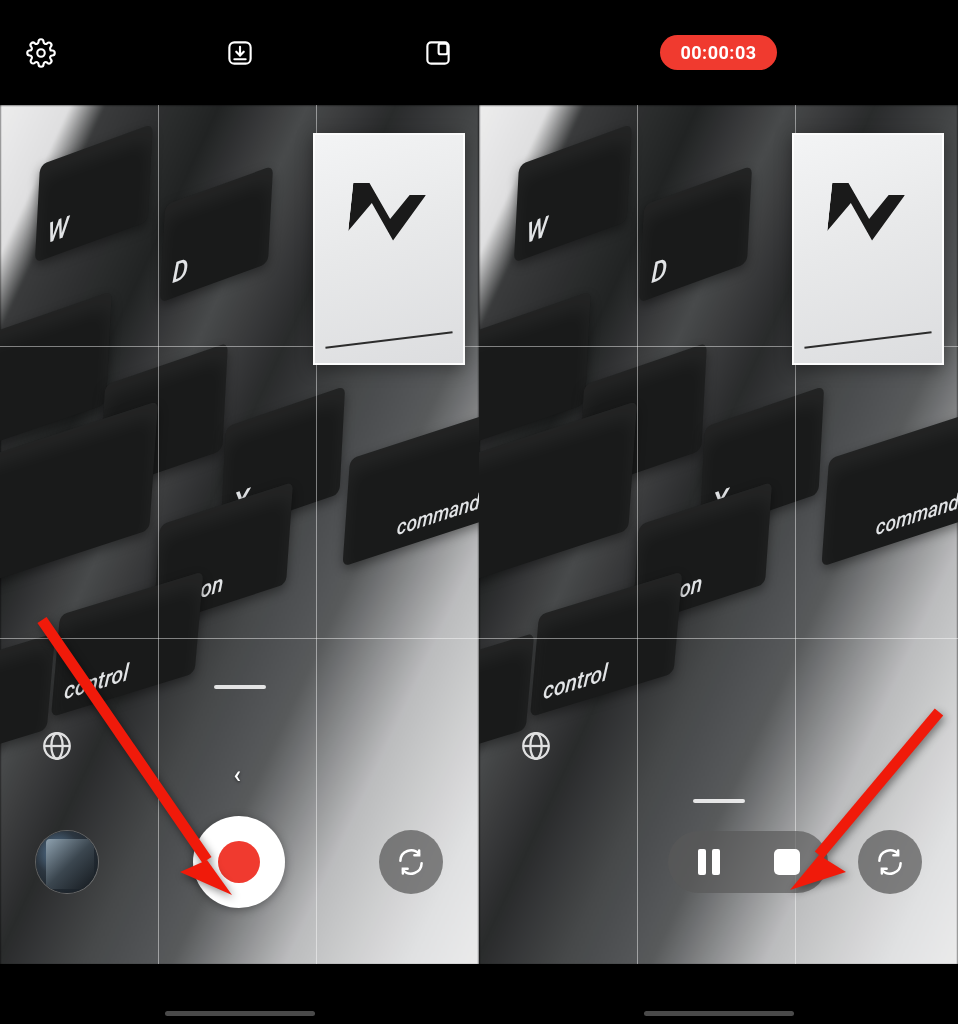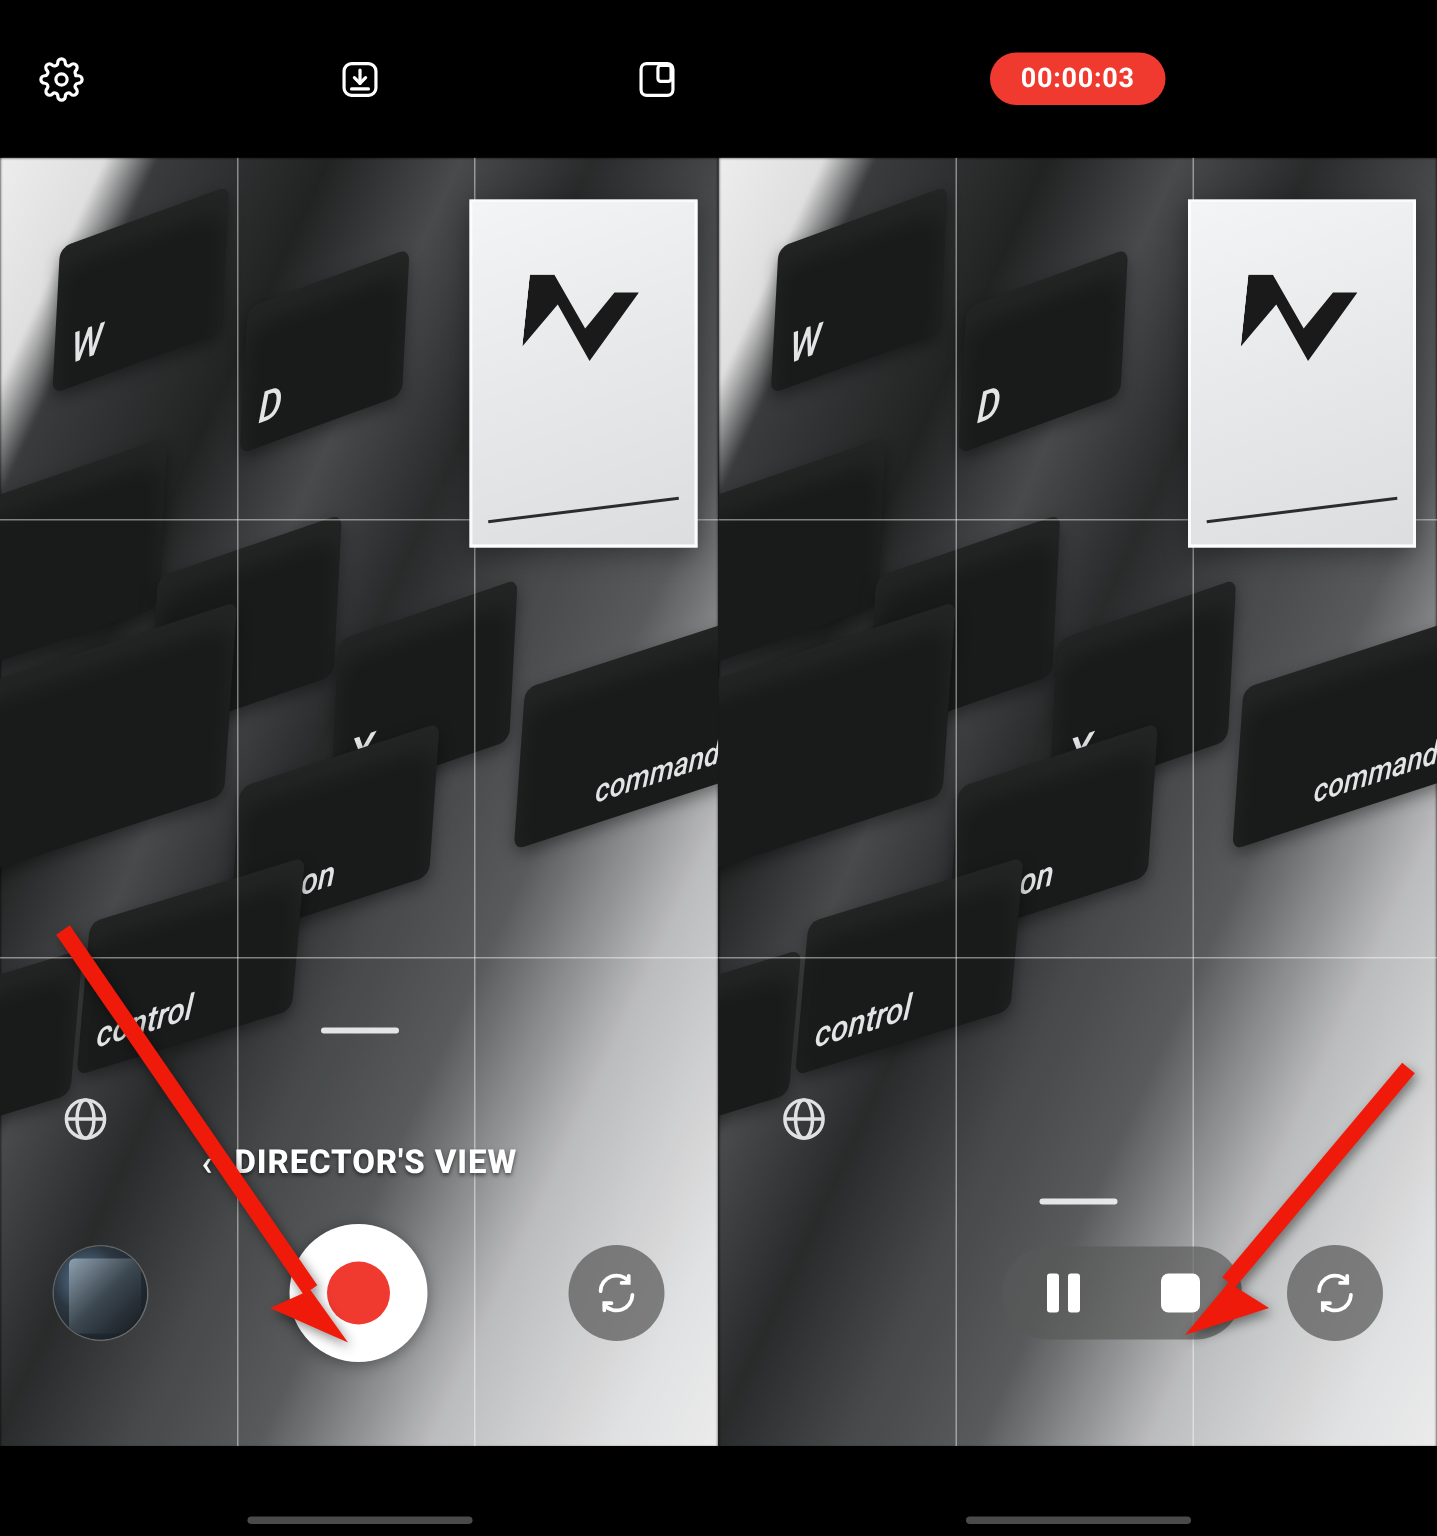--- a/index.html
+++ b/index.html
@@ -200,21 +200,20 @@
     <div class="globe">
       <svg viewBox="0 0 24 24">
           <circle cx="12" cy="12" r="9"></circle>
           <ellipse cx="12" cy="12" rx="4" ry="9"></ellipse>
           <path d="M3 12h18"></path>
         </svg>
     </div>
 
     <div class="mode-row">
       <span class="chev">‹</span>
-      <span>DIRECTOR'S VIEW</span>
     </div>
 
     <div class="controls">
       <div class="thumb"></div>
       <div class="shutter">
         <div class="shutter-dot"></div>
       </div>
       <div class="switch">
         <svg viewBox="0 0 24 24">
             <path d="M3.5 11a8.5 8.5 0 0 1 14.9-5.4M20.5 13a8.5 8.5 0 0 1-14.9 5.4"></path>

